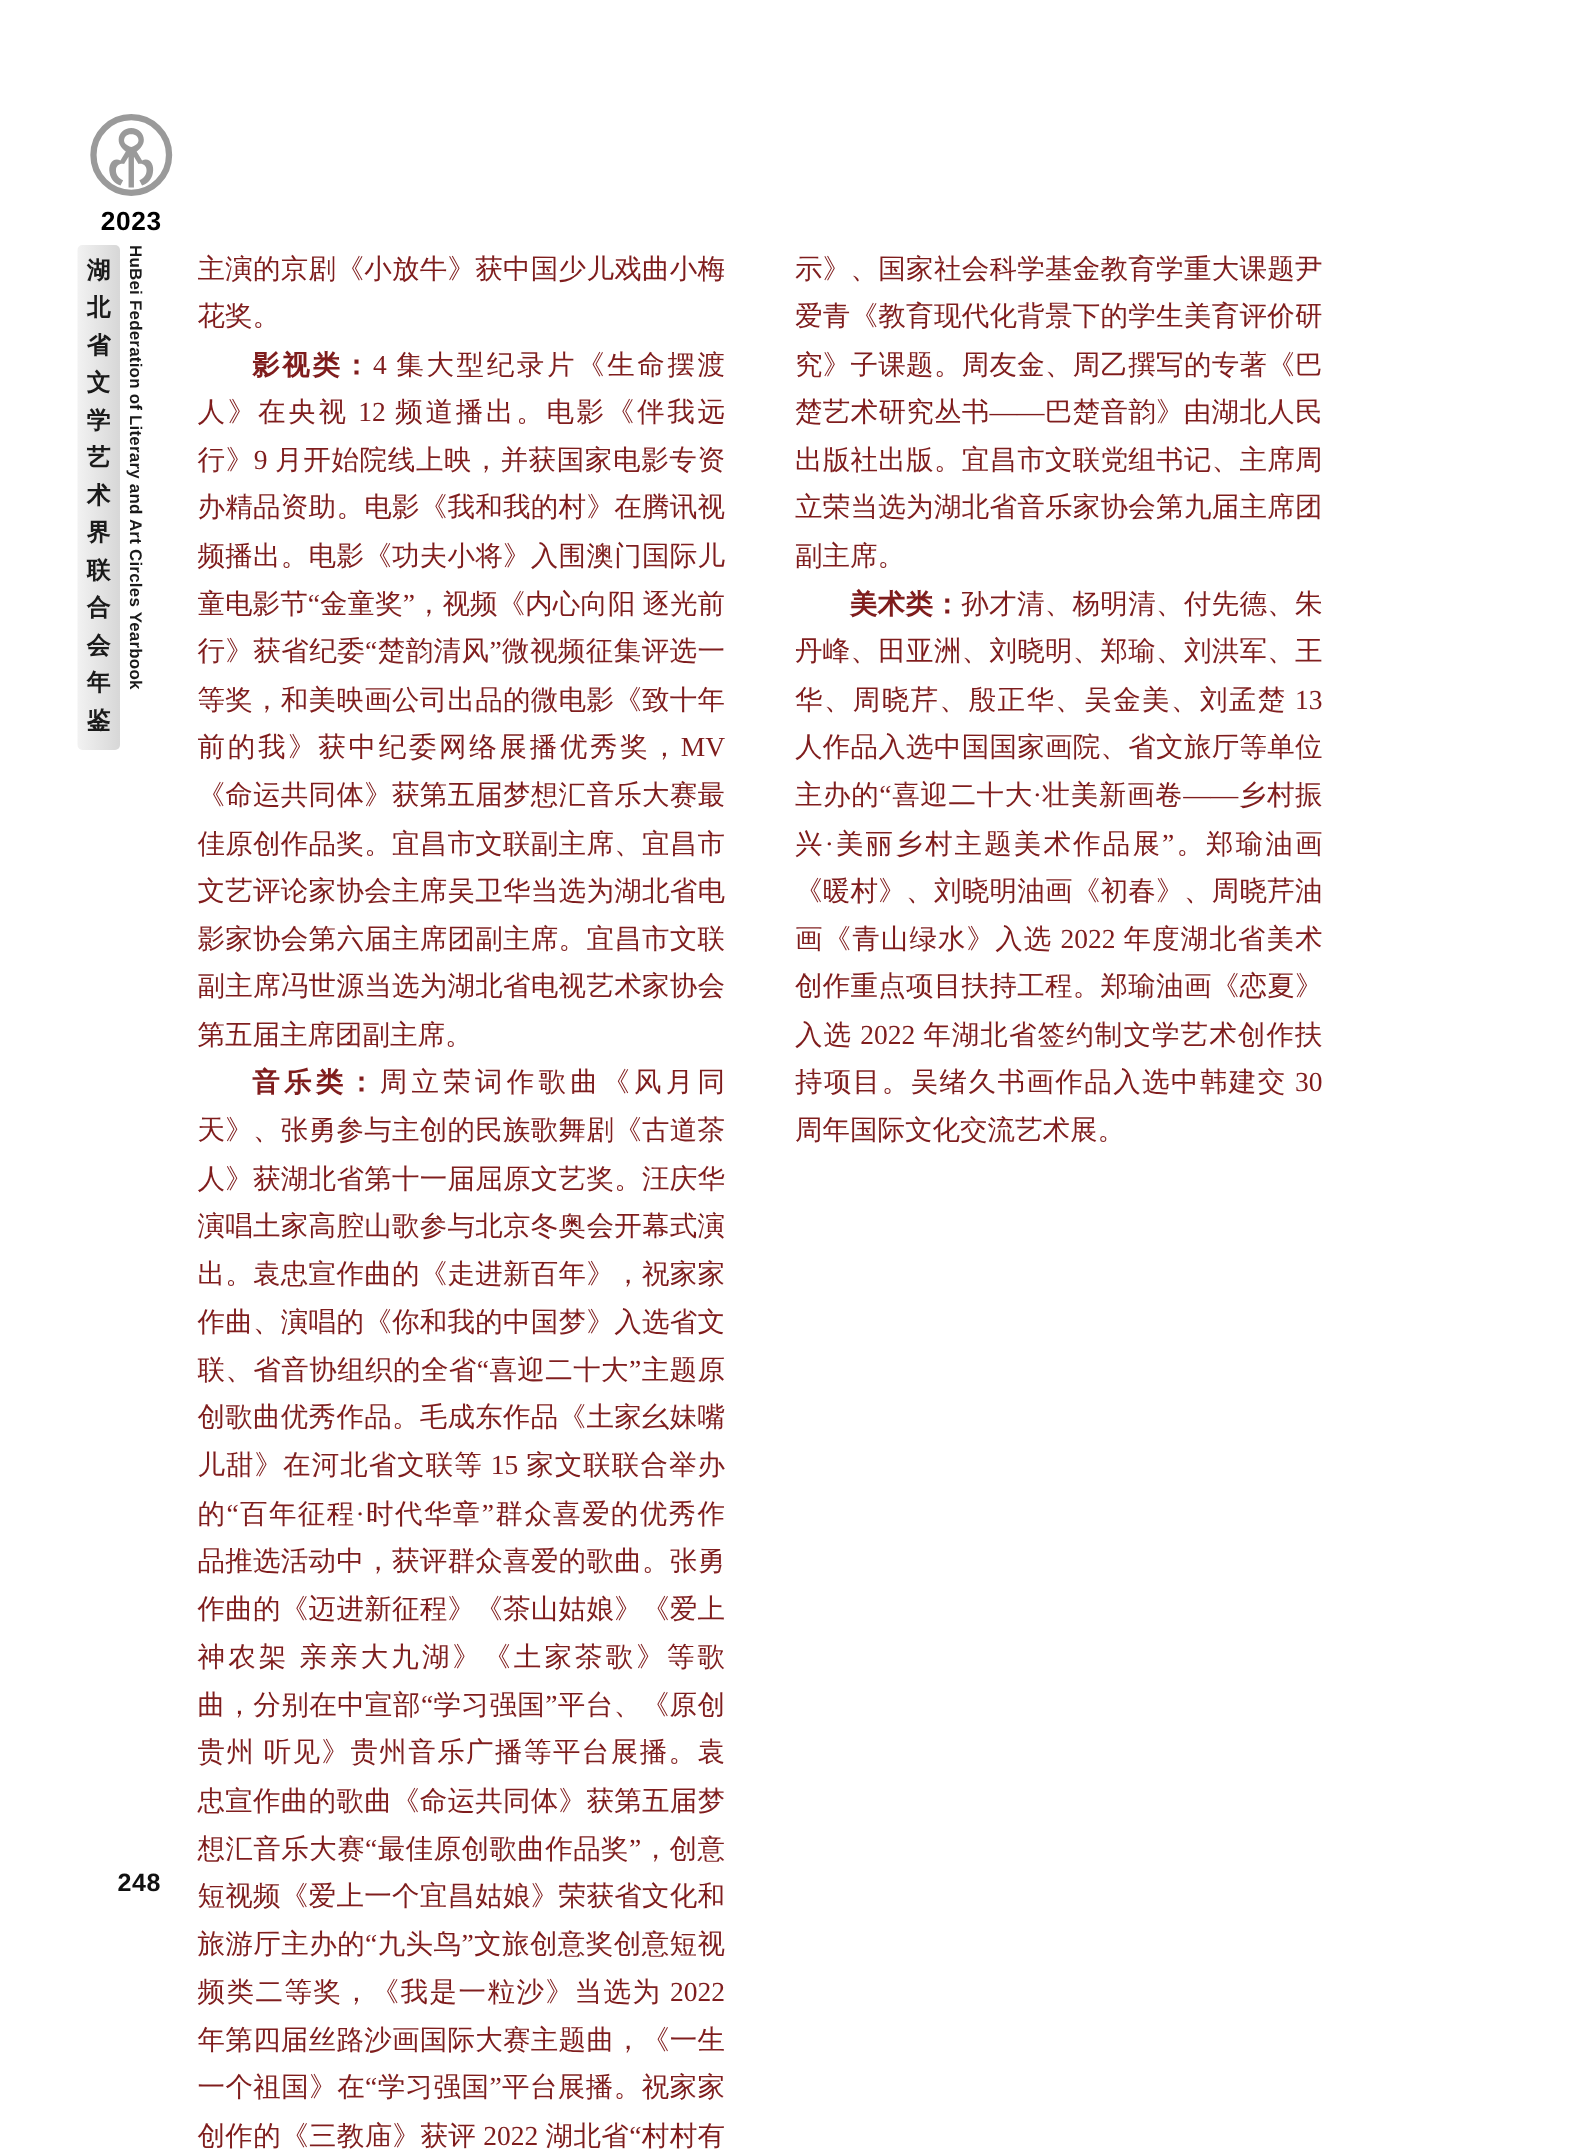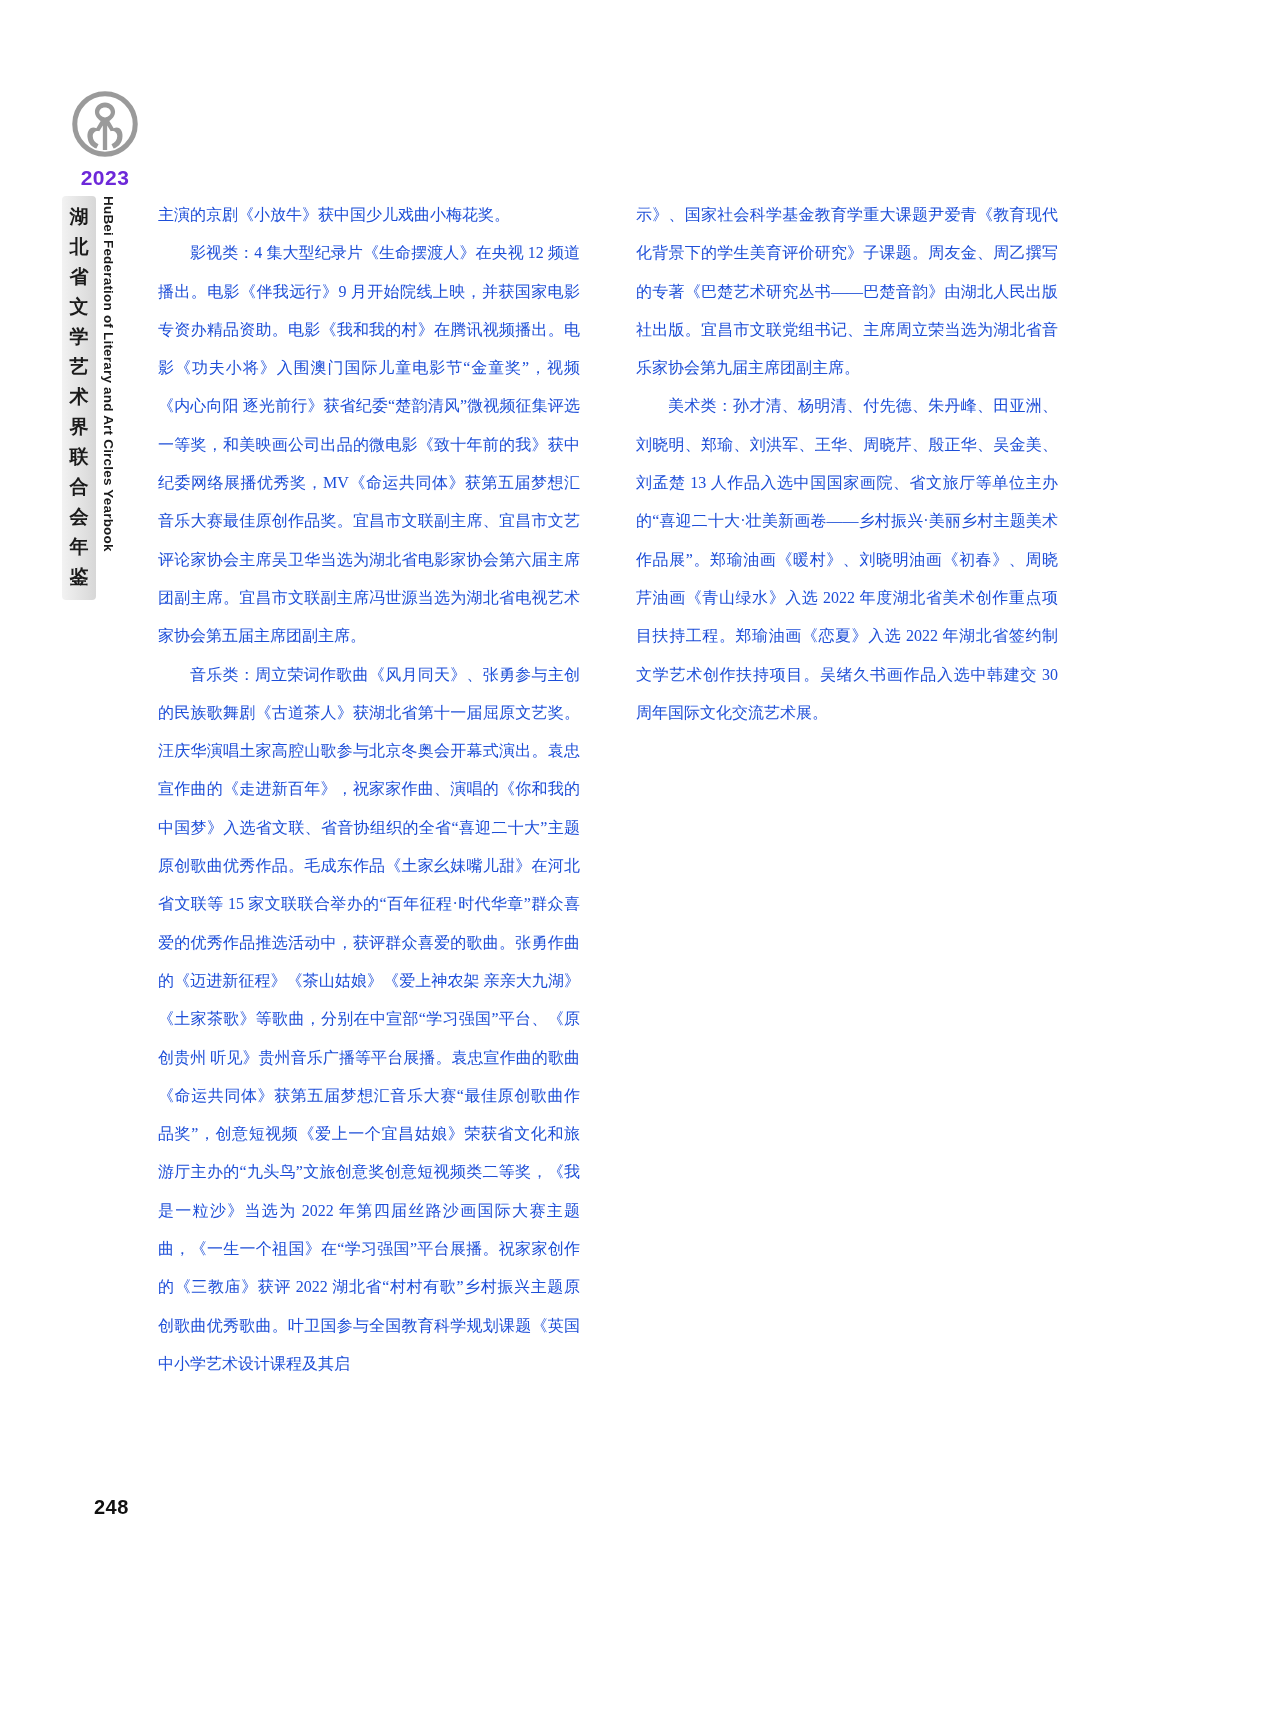--- a/index.html
+++ b/index.html
@@ -40,21 +40,21 @@
     width: 72px;
     height: 72px;
     display: block;
   }
   .logo-year {
     margin-top: 6px;
     font-family: "Liberation Sans", sans-serif;
     font-weight: bold;
     font-size: 21px;
     letter-spacing: 0.5px;
-    color: #6d28d9;
+    color: #000000;
   }
 
   
   .spine {
     position: absolute;
     left: 62px;
     top: 196px;
     width: 86px;
     height: 420px;
     display: flex;
@@ -107,36 +107,36 @@
     position: absolute;
     left: 158px;
     top: 196px;
     width: 900px;
     height: 1260px;
     display: flex;
     gap: 56px;
   }
   .col {
     width: 422px;
-    font-size: 16px;
+    font-size: 22px;
     line-height: 38.3px;
     text-align: justify;
     text-justify: inter-ideograph;
-    color: #1d4ed8;
+    color: #7f1d1d;
     font-weight: 500;
   }
   .col p {
     margin: 0;
     text-indent: 0;
   }
   .col p.indent {
     text-indent: 2em;
   }
   .cat {
-    font-weight: normal;
+    font-weight: bold;
   }
 </style>
 </head>
 <body>
 
 <div class="page">
 
   <div class="margin-block">
     <div class="logo-wrap">
       <svg class="logo-mark" viewBox="0 0 100 100">

